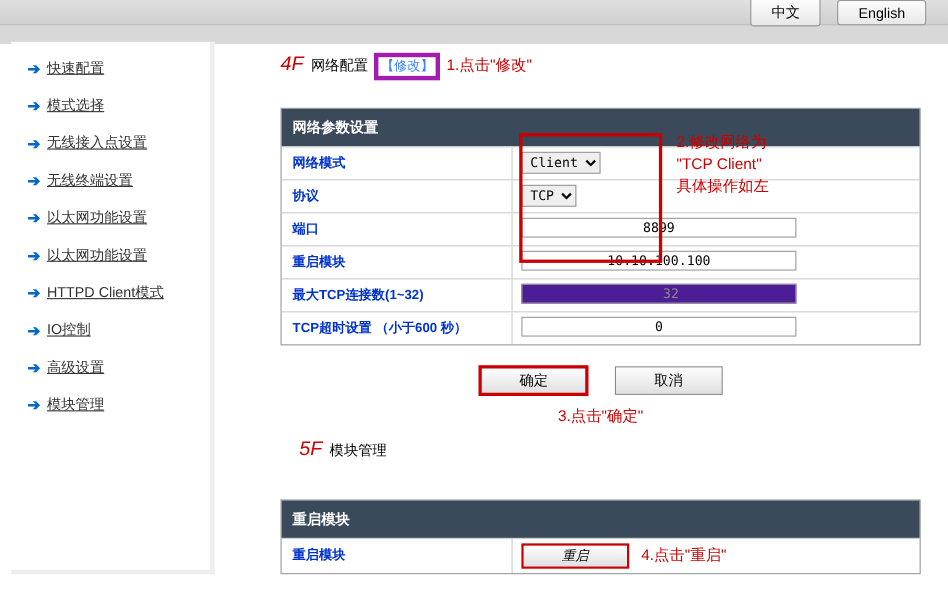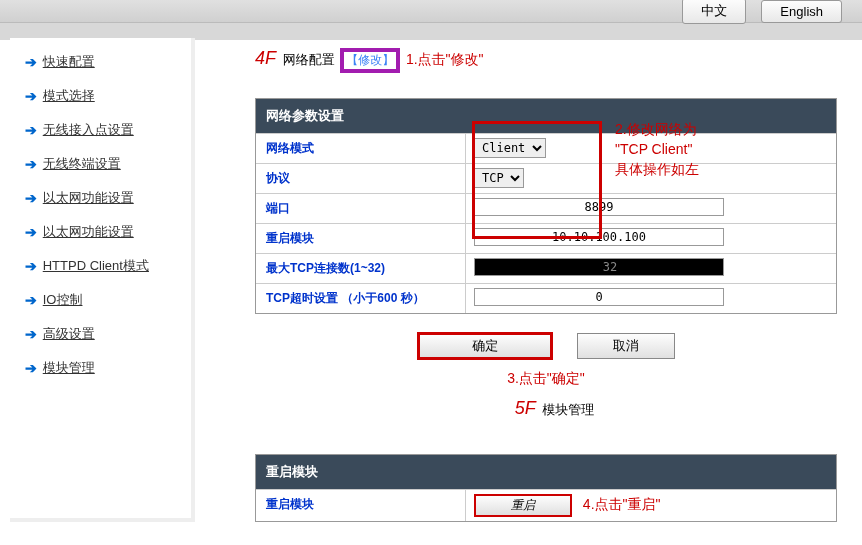--- a/index.html
+++ b/index.html
@@ -115,46 +115,46 @@
       flex: 1;
       padding: 4px 8px;
     }
     .cell-value select, .cell-value input {
       font-family: monospace;
       font-size: 12px;
       padding: 1px 3px;
       border: 1px solid #999;
     }
     .cell-value input { width: 250px; background:#fff;text-align:center; }
-    .cell-value input:disabled { background:#000000; color:#888;padding-left:25px; }
+    .cell-value input:disabled { background:#4c1d95; color:#888;padding-left:25px; }
     .red-grouped {
       position: absolute;
       border: 3px solid #cc0000;
       pointer-events: none;
     }
     .btn-row {
       text-align: center;
       margin: 18px 0 10px 0;
     }
     .btn {
       background: linear-gradient(to bottom, #fdfdfd, #e0e0e0);
       border: 1px solid #888;
       padding: 3px 35px;
       margin: 0 10px;
       font-size: 13px;
       cursor: pointer;
     }
-    .btn-highlight { border: 3px solid #cc0000 !important; padding: 2px 52px; }
+    .btn-highlight { border: 3px solid #cc0000 !important; padding: 2px 34px; }
     .side-ann {
       position: absolute;
       color: #cc0000;
       font-size: 14px;
       line-height: 20px;
     }
-    .sec5 { margin: 10px 0 35px 17px; text-align: center; }
+    .sec5 { margin: 10px 0 35px 17px; }
     .restart-btn { padding: 1px 35px; border:2px solid #cc0000; background:linear-gradient(to bottom,#fdfdfd,#e0e0e0); cursor:pointer; font-size:12px;font-style:italic;}
   </style>
 </head>
 <body>
 
 <div class="topbar">
   <button>中文</button>
   <button>English</button>
 </div>
 

